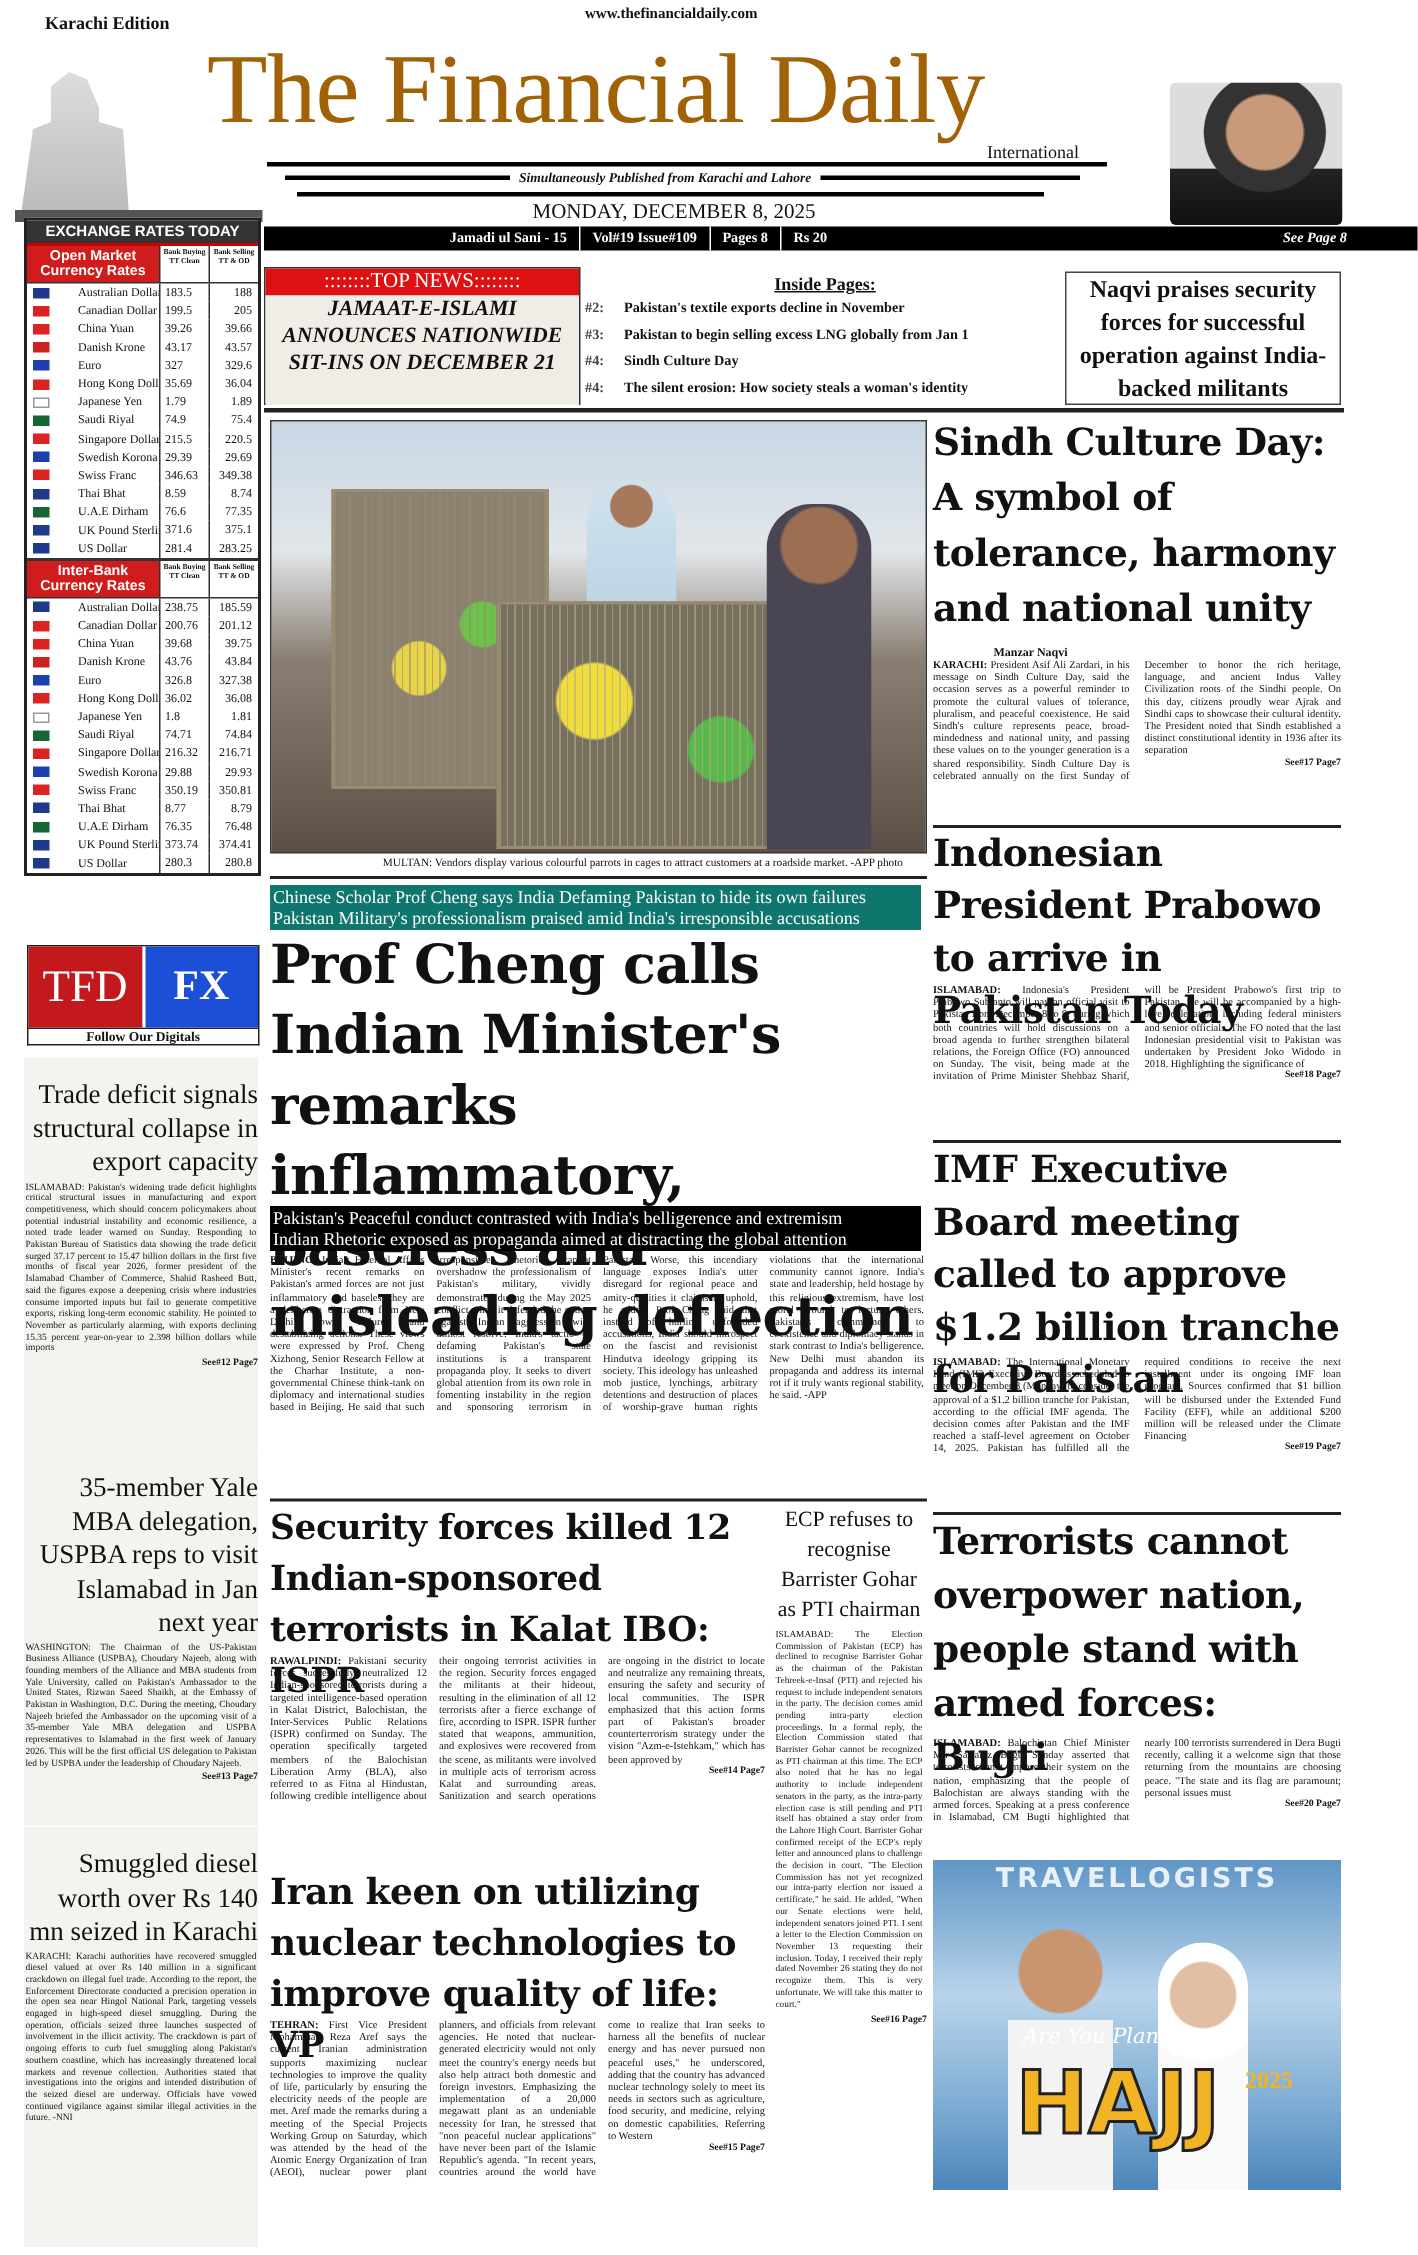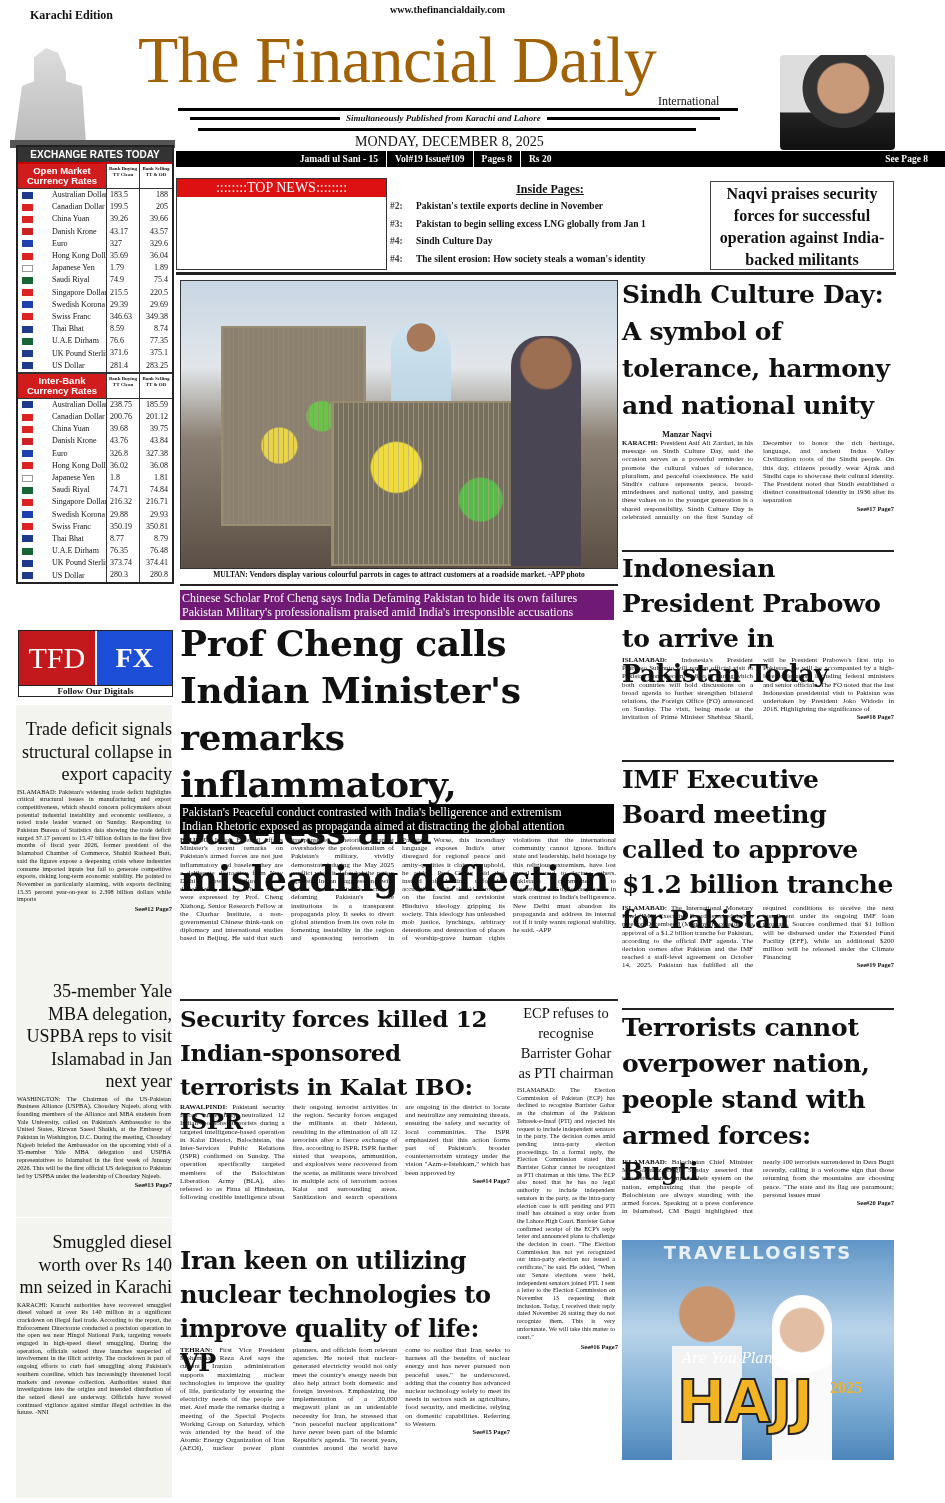--- a/index.html
+++ b/index.html
@@ -48,23 +48,23 @@
 .ins-i{font-size:9.5px;font-weight:bold;display:flex;gap:8px;line-height:17.5px}
 .ins-i .num{color:#444;flex:0 0 18px}
 .naqvi{left:710px;top:181px;width:184px;height:89px;border:1px solid #444;font-size:16px;font-weight:bold;text-align:center;line-height:22px;padding-top:1px}
 .hrule{left:176px;top:272px;width:720px;height:3px;background:#222}
 
 .photo{left:180px;top:280px;width:438px;height:289px;border:1px solid #333;overflow:hidden;background:linear-gradient(180deg,#c8d6e4 0,#e2e6ea 30%,#8a7f72 55%,#5c5046 100%)}
 .photo .cage1{position:absolute;left:40px;top:45px;width:145px;height:200px;border:2px solid #9a8c70;background:repeating-linear-gradient(90deg,rgba(150,140,110,.6) 0 1px,transparent 1px 5px),radial-gradient(circle at 40% 60%,#e8d44a 0 12%,transparent 13%),radial-gradient(circle at 70% 45%,#6cc24a 0 10%,transparent 11%),#8c8070}
 .photo .cage2{position:absolute;left:150px;top:120px;width:215px;height:165px;border:2px solid #9a8c70;background:repeating-linear-gradient(90deg,rgba(180,170,140,.6) 0 1px,transparent 1px 5px),radial-gradient(circle at 30% 40%,#f0dc3a 0 14%,transparent 15%),radial-gradient(circle at 70% 60%,#58b94a 0 12%,transparent 13%),#77705f}
 .photo .man1{position:absolute;left:210px;top:40px;width:60px;height:110px;background:radial-gradient(circle at 50% 15%,#a8785a 0 14%,transparent 15%),linear-gradient(#cfe3ef,#b8d0e0);border-radius:30px 30px 0 0}
 .photo .man2{position:absolute;left:330px;top:55px;width:70px;height:230px;background:radial-gradient(circle at 50% 12%,#9c6e52 0 12%,transparent 13%),#4a4552;border-radius:30px 30px 0 0}
-.caption{left:180px;top:570px;width:438px;font-size:7.5px;font-weight:bold;text-align:center}
+.caption{left:164px;top:570px;width:438px;font-size:7.5px;font-weight:normal;text-align:right}
 .hrule2{left:180px;top:584px;width:438px;height:2px;background:#222}
-.blackbar{left:180px;top:590px;width:434px;background:#701a75;color:#fff;font-size:12px;line-height:14px;padding:1px 2px}
+.blackbar{left:180px;top:590px;width:434px;background:#0f766e;color:#fff;font-size:12px;line-height:14px;padding:1px 2px}
 .bighead{left:180px;top:620px;width:438px;font-size:36px;font-weight:bold;line-height:47px;font-family:"DejaVu Serif",serif;letter-spacing:-0.4px}
 .blackbar2{left:180px;top:804px;width:434px;background:#000;color:#fff;font-size:12px;line-height:14px;padding:1px 2px}
 .cols4{left:180px;top:836px;width:436px;column-count:4;column-gap:8px;font-size:7px;line-height:8.2px;text-align:justify;height:160px}
 .cols3{column-gap:8px;font-size:7px;line-height:8.2px;text-align:justify}
 .rhead{left:622px;width:272px;font-size:25px;font-weight:bold;line-height:37px;font-family:"DejaVu Serif",serif;letter-spacing:-0.3px}
 .rbody{left:622px;width:272px;column-count:2;column-gap:10px;font-size:7px;line-height:8.2px;text-align:justify}
 .rule-h{height:2px;background:#222}
 .midhead{font-weight:bold;font-family:"DejaVu Serif",serif;letter-spacing:-0.3px}
 .ecp{left:514px;top:1003px;width:104px}
 .ecp-h{font-size:14.5px;line-height:20px;text-align:center}
@@ -370,24 +370,25 @@
 <div class="abs lstory" style="top:1218px;height:280px">
   <div class="lhead">Smuggled diesel worth over Rs 140 mn seized in Karachi</div>
   <div class="lbody">KARACHI: Karachi authorities have recovered smuggled diesel valued at over Rs 140 million in a significant crackdown on illegal fuel trade. According to the report, the Enforcement Directorate conducted a precision operation in the open sea near Hingol National Park, targeting vessels engaged in high-speed diesel smuggling. During the operation, officials seized three launches suspected of involvement in the illicit activity. The crackdown is part of ongoing efforts to curb fuel smuggling along Pakistan's southern coastline, which has increasingly threatened local markets and revenue collection. Authorities stated that investigations into the origins and intended distribution of the seized diesel are underway. Officials have vowed continued vigilance against similar illegal activities in the future. -NNI</div>
 </div>
 
 <div class="abs bar">
   <span style="width:211px;justify-content:flex-end">Jamadi ul Sani - 15</span>
   <span>Vol#19 Issue#109</span>
   <span>Pages 8</span>
   <span style="border:none">Rs 20</span>
-  <span style="border:none;margin-left:auto;margin-right:88px;">See Page 8</span>
+  <span style="border:none;margin-left:auto;margin-right:118px;font-style:italic">See Page 8</span>
 </div>
 <div class="abs topnews">
   <div class="tn-h">::::::::TOP NEWS::::::::</div>
+  <div class="tn-b">JAMAAT-E-ISLAMI ANNOUNCES NATIONWIDE SIT-INS ON DECEMBER 21</div>
 </div>
 <div class="abs inside">
   <div class="ins-h">Inside Pages:</div>
   <div id="inside-list">
       <div class="ins-i">
         <span class="num">#2:</span>
         <span>Pakistan's textile exports decline in November</span>
       </div>
       <div class="ins-i">
         <span class="num">#3:</span>

